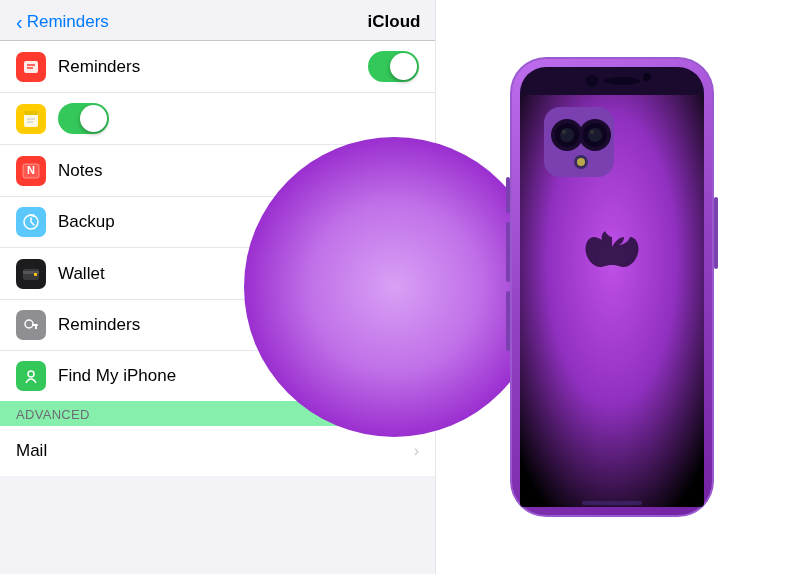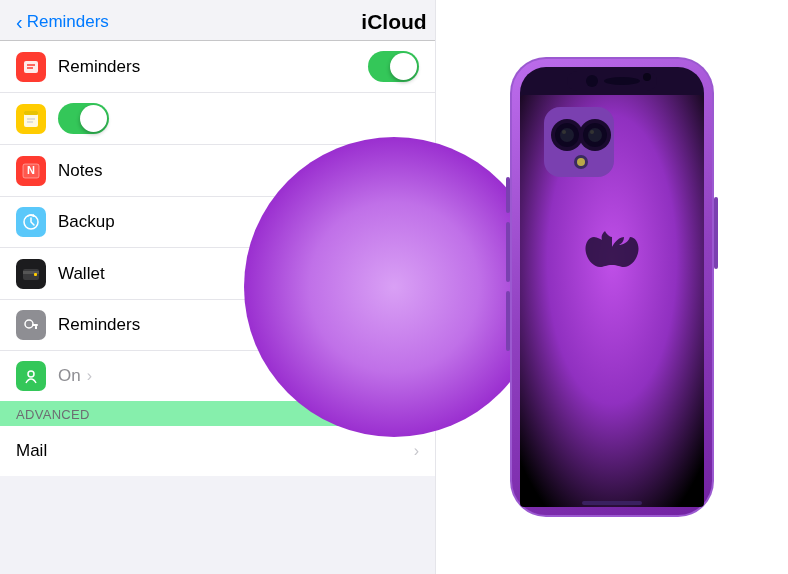--- a/index.html
+++ b/index.html
@@ -43,21 +43,21 @@
       font-size: 20px;
       font-weight: 300;
       line-height: 1;
       color: #007aff;
     }
 
     .nav-title {
       position: absolute;
       left: 50%;
       transform: translateX(-50%);
-      font-size: 21px;
+      font-size: 17px;
       font-weight: 600;
       color: #000;
     }
 
     .settings-list {
       flex: 1;
       overflow-y: auto;
       background: #f2f2f7;
     }
 
@@ -306,20 +306,21 @@
       </div>
 
       <div class="settings-row" style="border-bottom:none;">
         <div class="row-icon icon-findmy">
           <svg width="20" height="20" viewBox="0 0 20 20" fill="none">
             <circle cx="10" cy="10" r="8" fill="#34c759"></circle>
             <circle cx="10" cy="8" r="3" stroke="white" stroke-width="1.5" fill="none"></circle>
             <path d="M5 17 Q7 13 10 13 Q13 13 15 17" stroke="white" stroke-width="1.5" fill="none"></path>
           </svg>
         </div>
+        <span class="row-label">Find My iPhone</span>
         <div class="row-right">
           <span class="row-value">On</span>
           <span class="row-chevron">›</span>
         </div>
       </div>
     </div>
 
     <div class="section-header">ADVANCED</div>
 
     <div class="settings-group">

